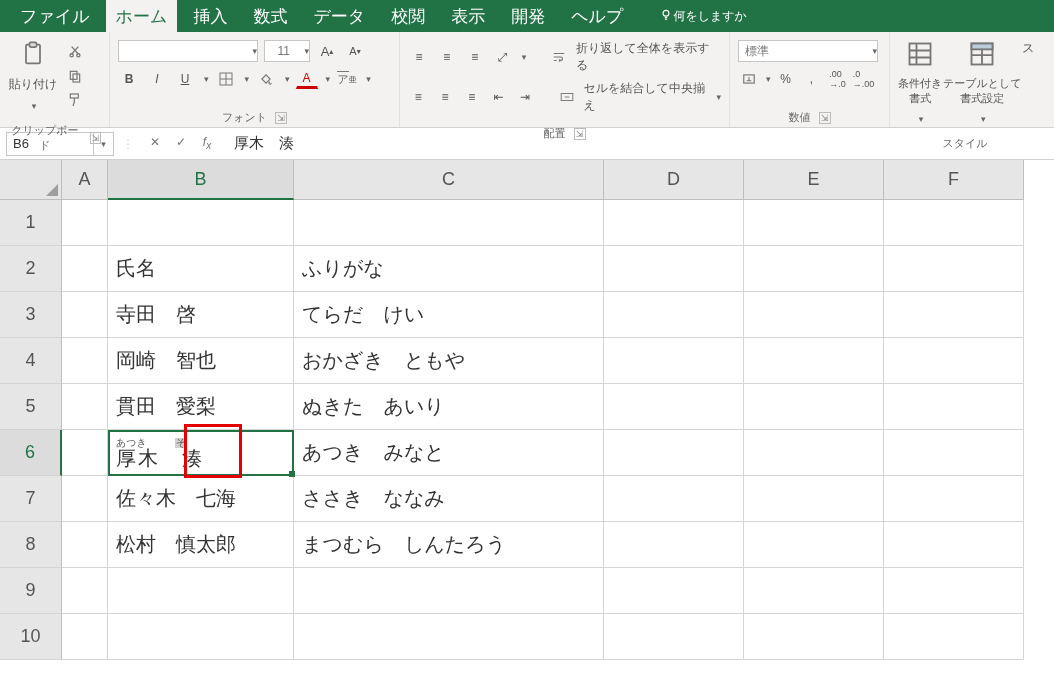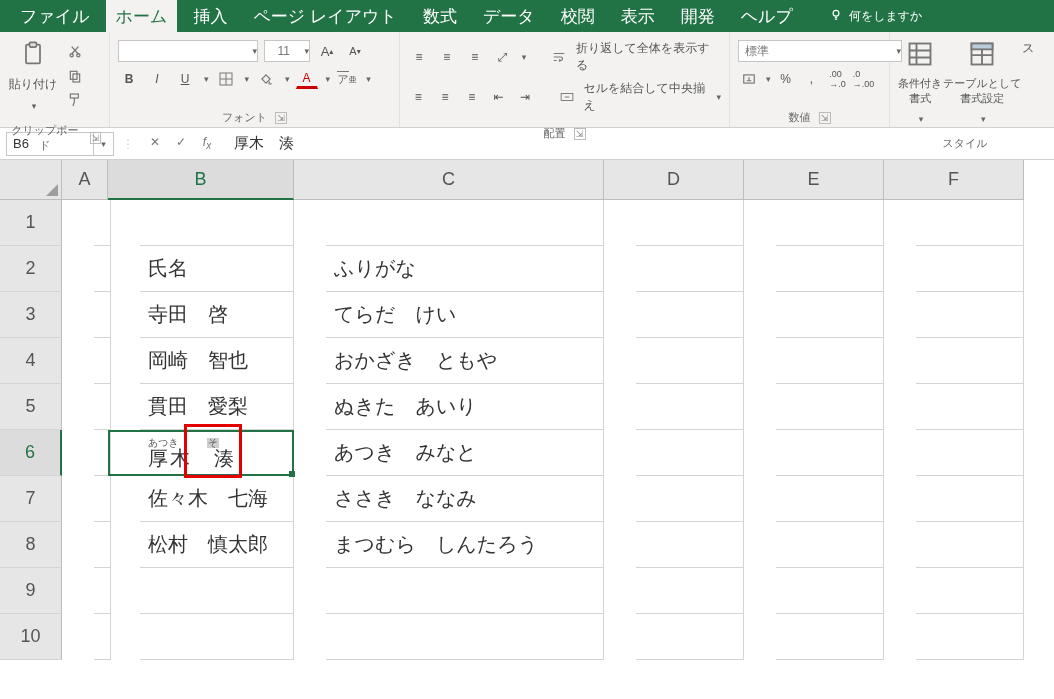--- a/index.html
+++ b/index.html
@@ -1,20 +1,20 @@
 <!DOCTYPE html>
 <html><head>
 <meta charset="utf-8">
 <style>
   * { box-sizing: border-box; margin: 0; padding: 0; }
   body { font-family: "Yu Gothic", "Meiryo", sans-serif; font-size: 12px; background: #fff; width:1054px; height:699px; overflow:hidden; position:relative; }
   .ribbon-tabs { background: #217346; color: #fff; display:flex; align-items:center; height:32px; padding-left:10px; gap:6px; }
   .ribbon-tabs .tab { padding: 6px 10px; cursor:default; font-size:17px; }
   .ribbon-tabs .tab.active { background: #f3f2f1; color:#217346; }
-  .ribbon-tabs .tell { display:flex; align-items:center; gap:6px; padding:6px 10px; margin-left:10px;}
+  .ribbon-tabs .tell { display:flex; align-items:center; padding:6px 10px; margin-left:10px;}
   .ribbon-tabs .tell svg { width:14px; height:14px; }
   .ribbon { background:#f3f2f1; display:flex; align-items:stretch; height:96px; border-bottom:1px solid #d1d1d1; }
   .group { display:flex; flex-direction:column; justify-content:space-between; border-right:1px solid #e1e1e1; padding:4px 8px 2px 8px; color:#666; position:relative; }
   .group-label { text-align:center; font-size:11px; color:#666; margin-top:12px; display:flex; align-items:center; justify-content:center; gap:4px;}
   .launcher { font-size:9px; color:#888; border:1px solid #bbb; width:12px; height:12px; display:inline-flex; align-items:center;justify-content:center; margin-left:4px;}
   .group-body { display:flex; align-items:center; gap:6px; flex:1; padding-top:4px;}
   .stackv { display:flex; flex-direction:column; gap:2px; align-items:center; }
   .ctrl, .ctrlbox { display:inline-flex; align-items:center; justify-content:center; color:#777; }
   .ctrlbox { border:1px solid #c8c6c4; background:#fff; height:22px; }
   .chev { font-size:9px; color:#666; margin-left:2px;}
@@ -32,21 +32,21 @@
   .fx-btns span { width:18px; text-align:center; font-family:"Segoe UI",sans-serif; }
   .fx-btns .fx { font-style: italic; }
   .formula { flex:1; font-size:15px; color:#333; padding-left:6px;}
 
   
   .sheet { display:grid; grid-template-columns: 62px 46px 186px 310px 140px 140px 140px; position:relative; font-size:20px; color:#333;}
   .hdr { background:#e6e6e6; border-right:1px solid #bdbdbd; border-bottom:1px solid #bdbdbd; text-align:center; font-size:18px; color:#555; display:flex;align-items:center;justify-content:center; height:40px;}
   .corner { border-right:1px solid #bdbdbd; border-bottom:1px solid #bdbdbd; background:#e6e6e6; position:relative;}
   .corner::after { content:""; position:absolute; right:3px; bottom:3px; width:0;height:0;border-left:12px solid transparent;border-bottom:12px solid #9e9e9e;}
   .rowh { background:#e6e6e6; border-right:1px solid #bdbdbd; border-bottom:1px solid #d4d4d4; text-align:center;display:flex;align-items:center;justify-content:center; font-size:18px; color:#555;}
-  .cell { border-right:1px solid #d4d4d4; border-bottom:1px solid #d4d4d4; display:flex; align-items:center; padding:0 8px; position:relative;margin-left:32px;}
+  .cell { border-right:1px solid #d4d4d4; border-bottom:1px solid #d4d4d4; display:flex; align-items:center; padding:0 8px; position:relative;}
   .hdr.selB { border-bottom:2px solid #217346; background:#dcdcdc; color:#217346; }
   .rowh.sel6 { border-right:2px solid #217346; background:#dcdcdc; color:#217346;}
   .rh { height:46px; }
   .rh1 { height:46px; }
 
   .selcell { position:absolute; border:2px solid #217346; pointer-events:none; }
   .selcell::after { content:""; position:absolute; right:-3px; bottom:-3px; width:6px; height:6px; background:#217346;}
   .red-box { position:absolute; border:3px solid #e40000; pointer-events:none;}
 
   .ruby { display:flex; flex-direction:column; line-height:1; }
@@ -54,21 +54,20 @@
   .ruby .rb { font-size:20px; letter-spacing:2px;}
   .sel-mini { background:#cfcfcf; padding:0 1px;}
 </style>
 </head>
 <body>
 
 <div class="ribbon-tabs">
   <div class="tab">ファイル</div>
   <div class="tab active">ホーム</div>
   <div class="tab">挿入</div>
-  <div class="tab">ページ レイアウト</div>
   <div class="tab">数式</div>
   <div class="tab">データ</div>
   <div class="tab">校閲</div>
   <div class="tab">表示</div>
   <div class="tab">開発</div>
   <div class="tab">ヘルプ</div>
   <div class="tell">
     <span>
       <svg viewBox="0 0 24 24" fill="none" stroke="#fff" stroke-width="2">
           <circle cx="12" cy="9" r="5"></circle>
@@ -201,21 +200,21 @@
       </div>
     </div>
     <div class="group-label">
         <span>配置</span>
         <span class="launcher">⇲</span>
       </div>
   </div>
 
   <div class="group" style="width:160px">
     <div class="group-body" style="flex-direction:column;align-items:flex-start;gap:6px;">
-      <div class="ctrlbox" style="width:164px">
+      <div class="ctrlbox" style="width:140px">
           <span style="flex:1;padding:0 6px">標準</span>
           <span class="chev">▾</span>
         </div>
       <div style="display:flex;gap:4px;align-items:center;">
         <span class="iconbtn">
             <svg width="14" height="14" viewBox="0 0 24 24" fill="none" stroke="#777" stroke-width="2">
               <rect x="3" y="5" width="18" height="14"></rect>
               <path d="M8 15h8M12 9v6"></path>
             </svg>
           </span>

